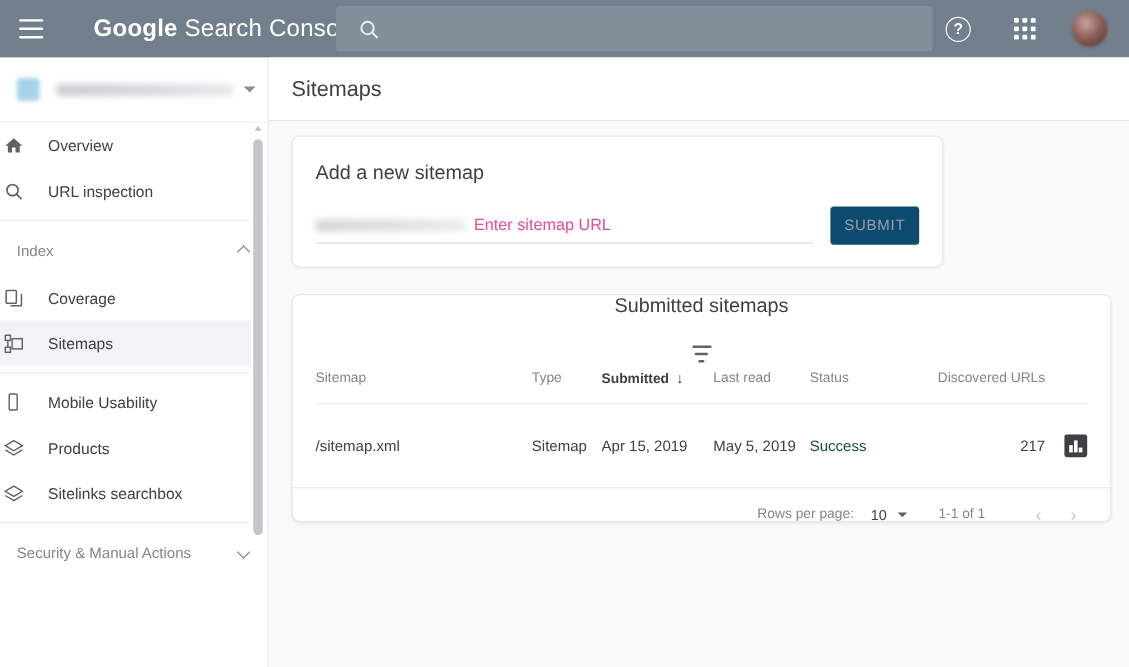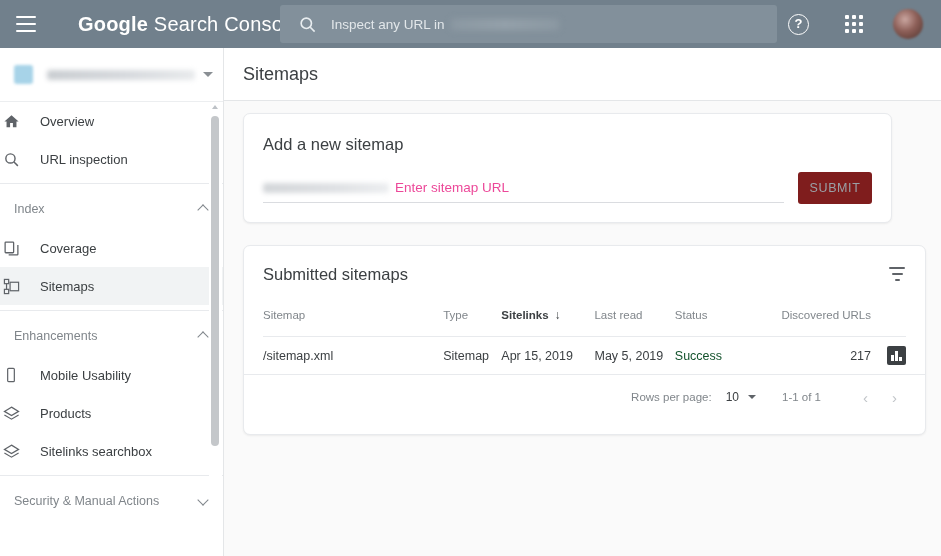--- a/index.html
+++ b/index.html
@@ -117,55 +117,55 @@
   .page-title-bar {
     height: 53px; background: #ffffff; border-bottom: 1px solid #e4e6e8;
     display: flex; align-items: center; padding-left: 19px;
   }
   .page-title { font-size: 18px; color: #3c4043; font-weight: 400; }
 
   .card {
     background: #ffffff; border: 1px solid #e8eaed; border-radius: 7px;
     box-shadow: 0 1px 2px rgba(60,64,67,.08);
   }
-  .card-add { position: absolute; left: 19px; top: 65px; width: 649px; height: 110px; }
+  .card-add { position: absolute; left: 19px; top: 65px; width: 543px; height: 110px; }
   .card-title { font-size: 16.5px; color: #3c4043; padding: 21px 0 0 19px; }
 
   .addrow { display: flex; align-items: center; padding: 18px 19px 0 19px; }
   .inputwrap { flex: 1; display: flex; align-items: center; border-bottom: 1px solid #dadce0; height: 30px; cursor: text; }
   .prefix-blur {
     width: 126px; height: 10px; border-radius: 3px;
     background: linear-gradient(90deg,#d3d6d9 0%, #dfe1e4 60%, #eceef0 100%);
     filter: blur(2.6px); flex: none; margin-right: 6px;
   }
   .ph { font-size: 13.5px; color: #ec4899; }
   .submit-btn {
-    margin-left: 14px; width: 74px; height: 32px; background: #7f1d1d;
+    margin-left: 14px; width: 74px; height: 32px; background: #0c4a6e;
     color: #9aa0a6; font-size: 12.5px; letter-spacing: .6px; border: none; border-radius: 3px;
     cursor: pointer; font-family: inherit;
   }
 
   .card-table { position: absolute; left: 19px; top: 197px; width: 683px; height: 190px; }
-  .table-head { display: flex; align-items: center; height: 56px; padding: 0 19px; }
+  .table-head { display: flex; align-items: center; height: 56px; padding: 0 19px; flex-direction: column; }
   .table-title { font-size: 16.5px; color: #3c4043; flex: 1; }
   .filter-icon { width: 18px; height: 14px; display: flex; flex-direction: column; align-items: center; justify-content: space-between; cursor: pointer; }
   .filter-icon i { background: #5f6368; height: 1.8px; display: block; border-radius: 1px; }
   .filter-icon i:nth-child(1) { width: 16px; }
   .filter-icon i:nth-child(2) { width: 11px; }
   .filter-icon i:nth-child(3) { width: 5px; }
 
   table { width: 100%; border-collapse: collapse; }
   thead th {
     font-size: 11.5px; color: #80868b; font-weight: 400; text-align: left;
     padding: 6px 0 14px 0; white-space: nowrap;
   }
   thead th.sorted { color: #3c4043; font-weight: 700; }
   thead th.num, tbody td.num { text-align: right; }
   tbody td {
-    font-size: 12.5px; color: #3c4043; padding: 9px 0; white-space: nowrap;
+    font-size: 12.5px; color: #3c4043; padding: 25px 0; white-space: nowrap;
     border-top: 1px solid #e8eaed;
   }
   .sort-arrow { display: inline-block; margin-left: 6px; font-size: 12px; color: #3c4043; }
   .status-success { color: #14532d; font-size: 12.5px; }
   .chart-btn {
     width: 19px; height: 19px; background: #3c4043; border-radius: 2px;
     display: inline-flex; align-items: flex-end; justify-content: center; gap: 1.5px;
     padding-bottom: 4px; cursor: pointer;
   }
   .chart-btn i { display: block; width: 2.5px; background: #ffffff; }
@@ -200,24 +200,20 @@
       <span class="g">Google</span><span class="rest"> Search Console</span>
     </div>
 
     <div class="searchwrap">
       <span class="sicon">
         <svg width="19" height="19" viewBox="0 0 24 24" fill="none" stroke="#e8edf0" stroke-width="2.1">
           <circle cx="10.5" cy="10.5" r="6.5"></circle>
             <line x1="15.5" y1="15.5" x2="21" y2="21"></line>
         </svg>
       </span>
-      <span class="search-ph">
-        <span>Inspect any URL in</span>
-        <span class="blurtext"></span>
-      </span>
     </div>
 
     <div class="hdr-icons">
       <div class="help-icon">?</div>
       <div class="apps-icon">
         <i></i>
           <i></i>
           <i></i>
           <i></i>
           <i></i>
@@ -284,24 +280,20 @@
               <rect x="10" y="6" width="12" height="12"></rect>
             <rect x="2" y="16" width="6" height="6"></rect>
               <path d="M5 8v8"></path>
           </svg>
         </span>
         <span>Sitemaps</span>
       </div>
 
       <div class="divider"></div>
 
-      <div class="section-head">
-        <span class="lbl">Enhancements</span>
-        <span class="chev"></span>
-      </div>
 
       <div class="nav-item">
         <span class="ni">
           <svg width="16" height="16" viewBox="0 0 24 24" fill="none" stroke="#5f6368" stroke-width="1.8">
             <rect x="7" y="2" width="10" height="20" rx="1.5"></rect>
           </svg>
         </span>
         <span>Mobile Usability</span>
       </div>
 
@@ -366,21 +358,21 @@
             <i></i>
           </div>
       </div>
 
       <div class="tbl-pad">
         <table>
           <thead>
             <tr>
               <th style="width:215px">Sitemap</th>
               <th style="width:62px">Type</th>
-              <th class="sorted" style="width:100px"><span>Sitelinks</span><span class="sort-arrow">↓</span></th>
+              <th class="sorted" style="width:100px"><span>Submitted</span><span class="sort-arrow">↓</span></th>
               <th style="width:84px">Last read</th>
               <th style="width:90px">Status</th>
               <th class="num" style="width:125px">Discovered URLs</th>
               <th style="width:40px"></th>
             </tr>
           </thead>
           <tbody>
             <tr>
               <td>/sitemap.xml</td>
               <td>Sitemap</td>

